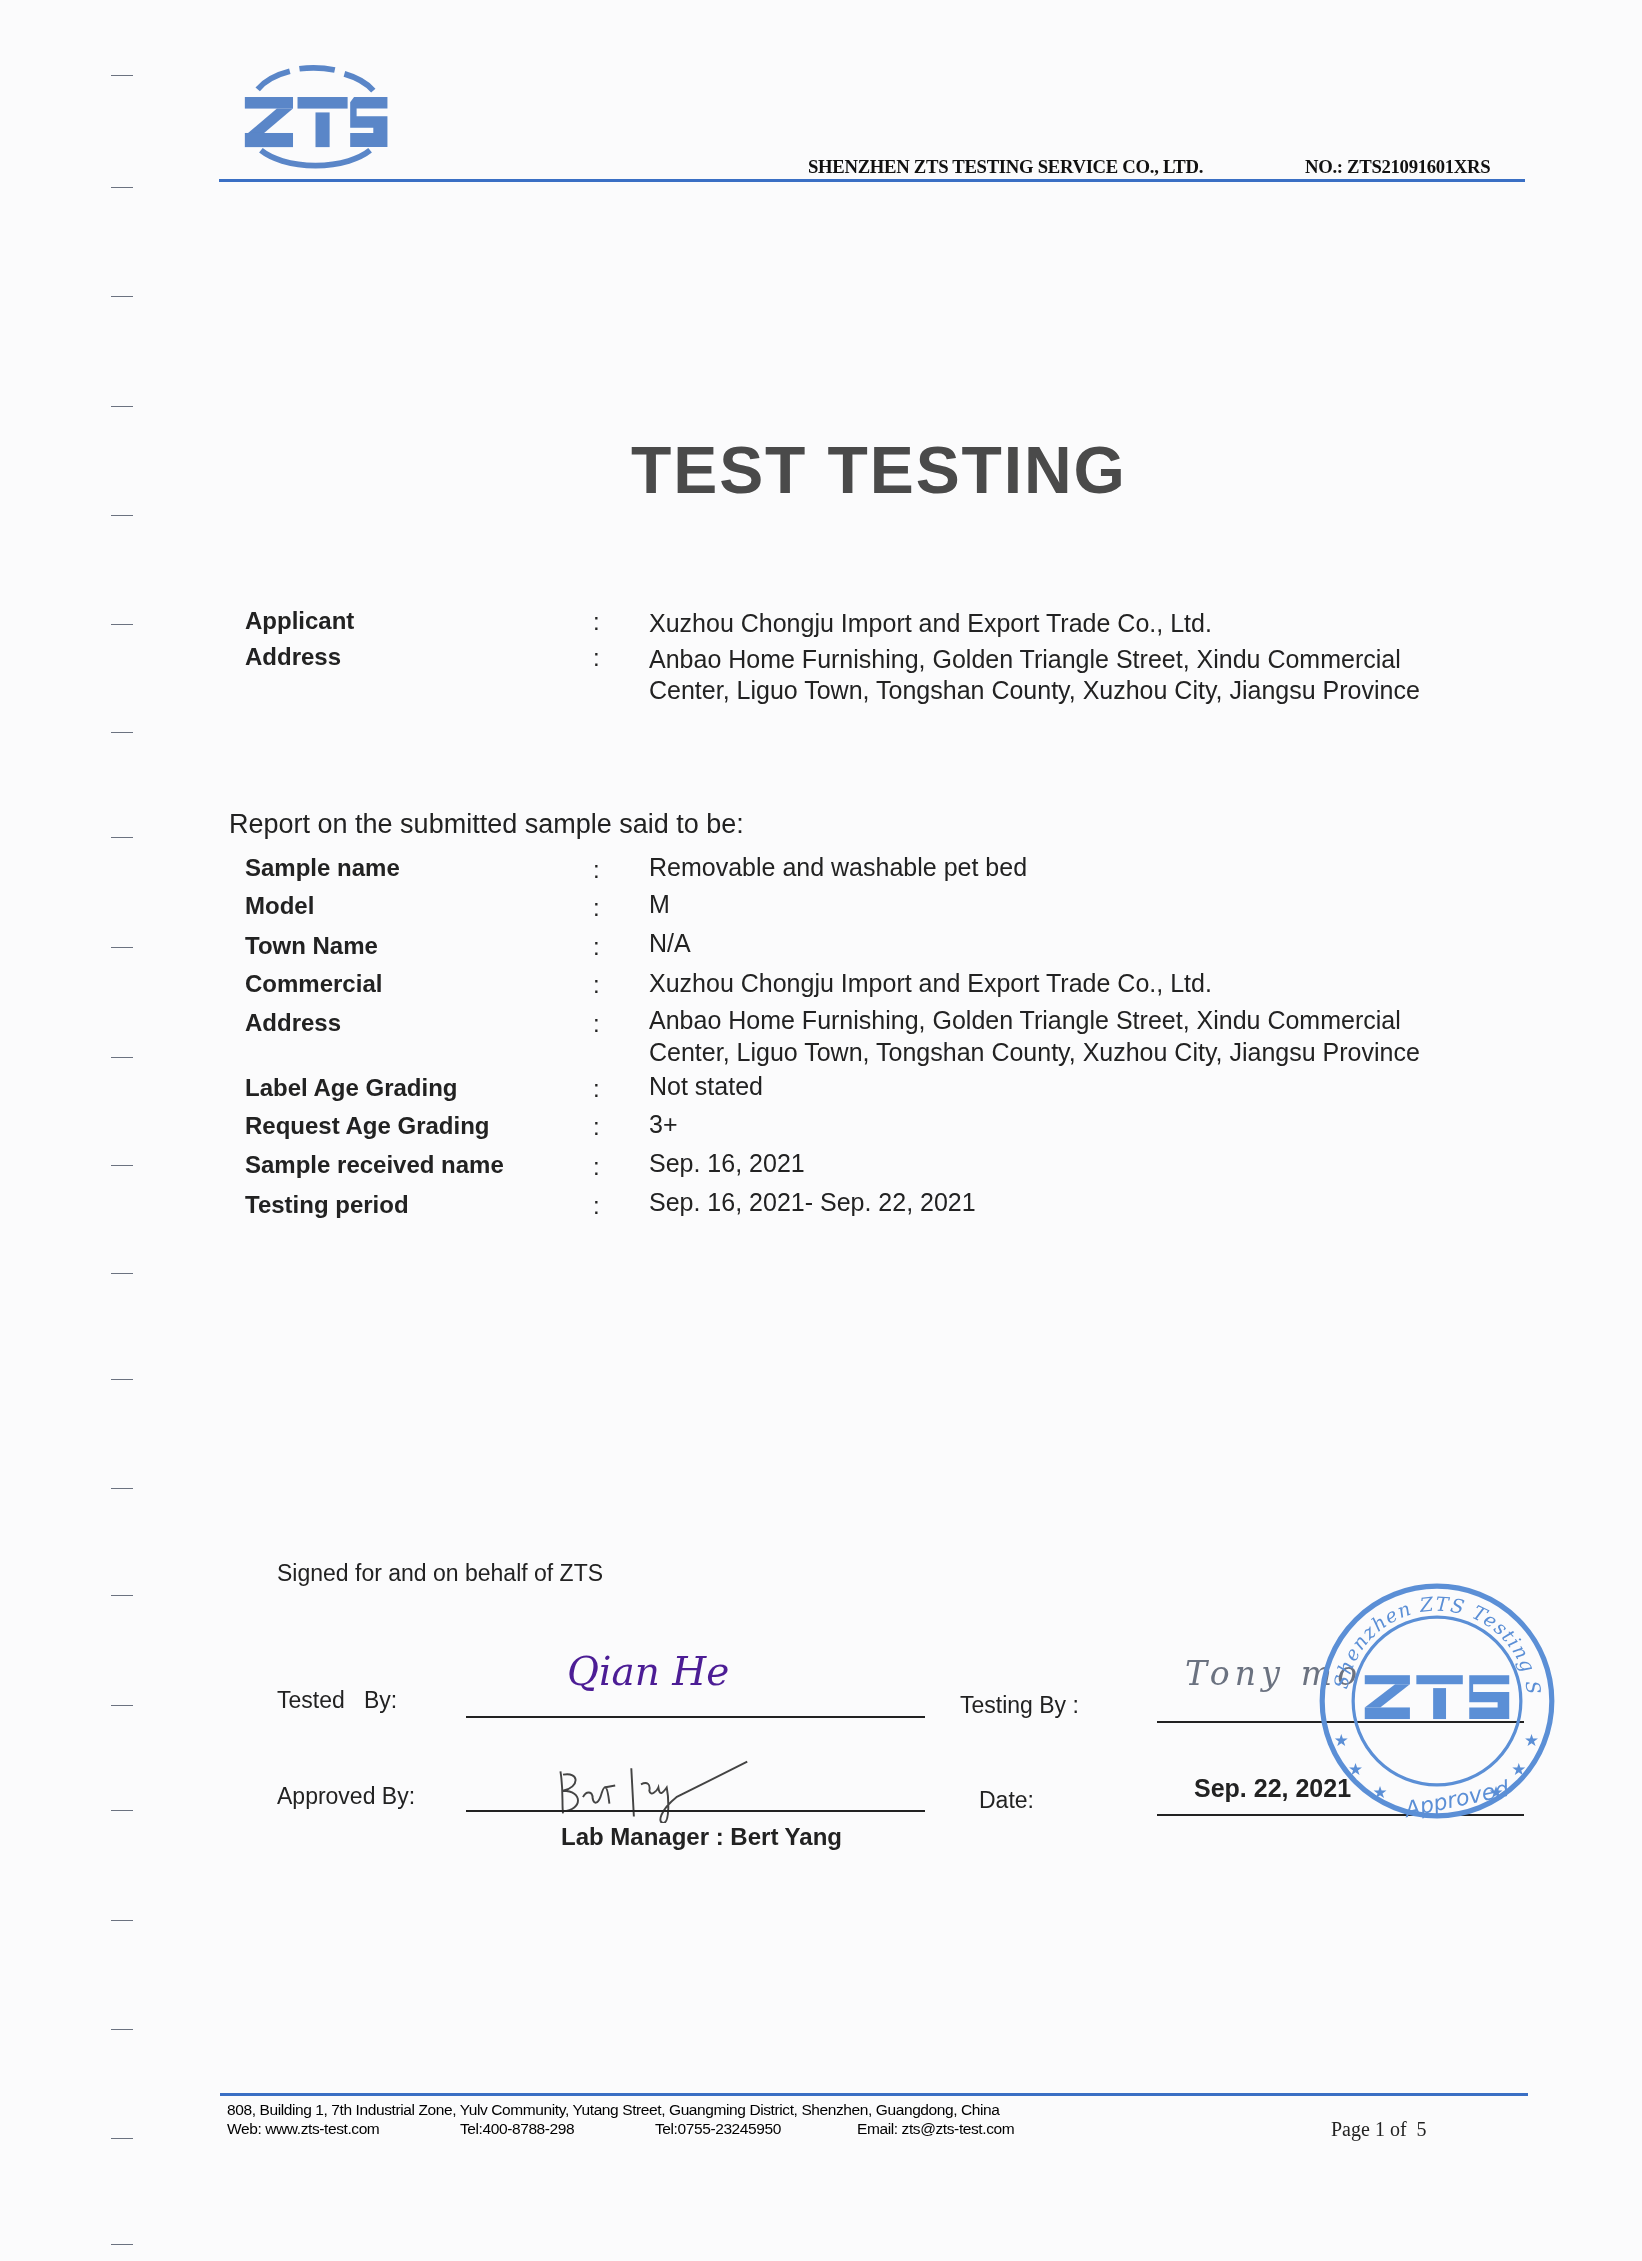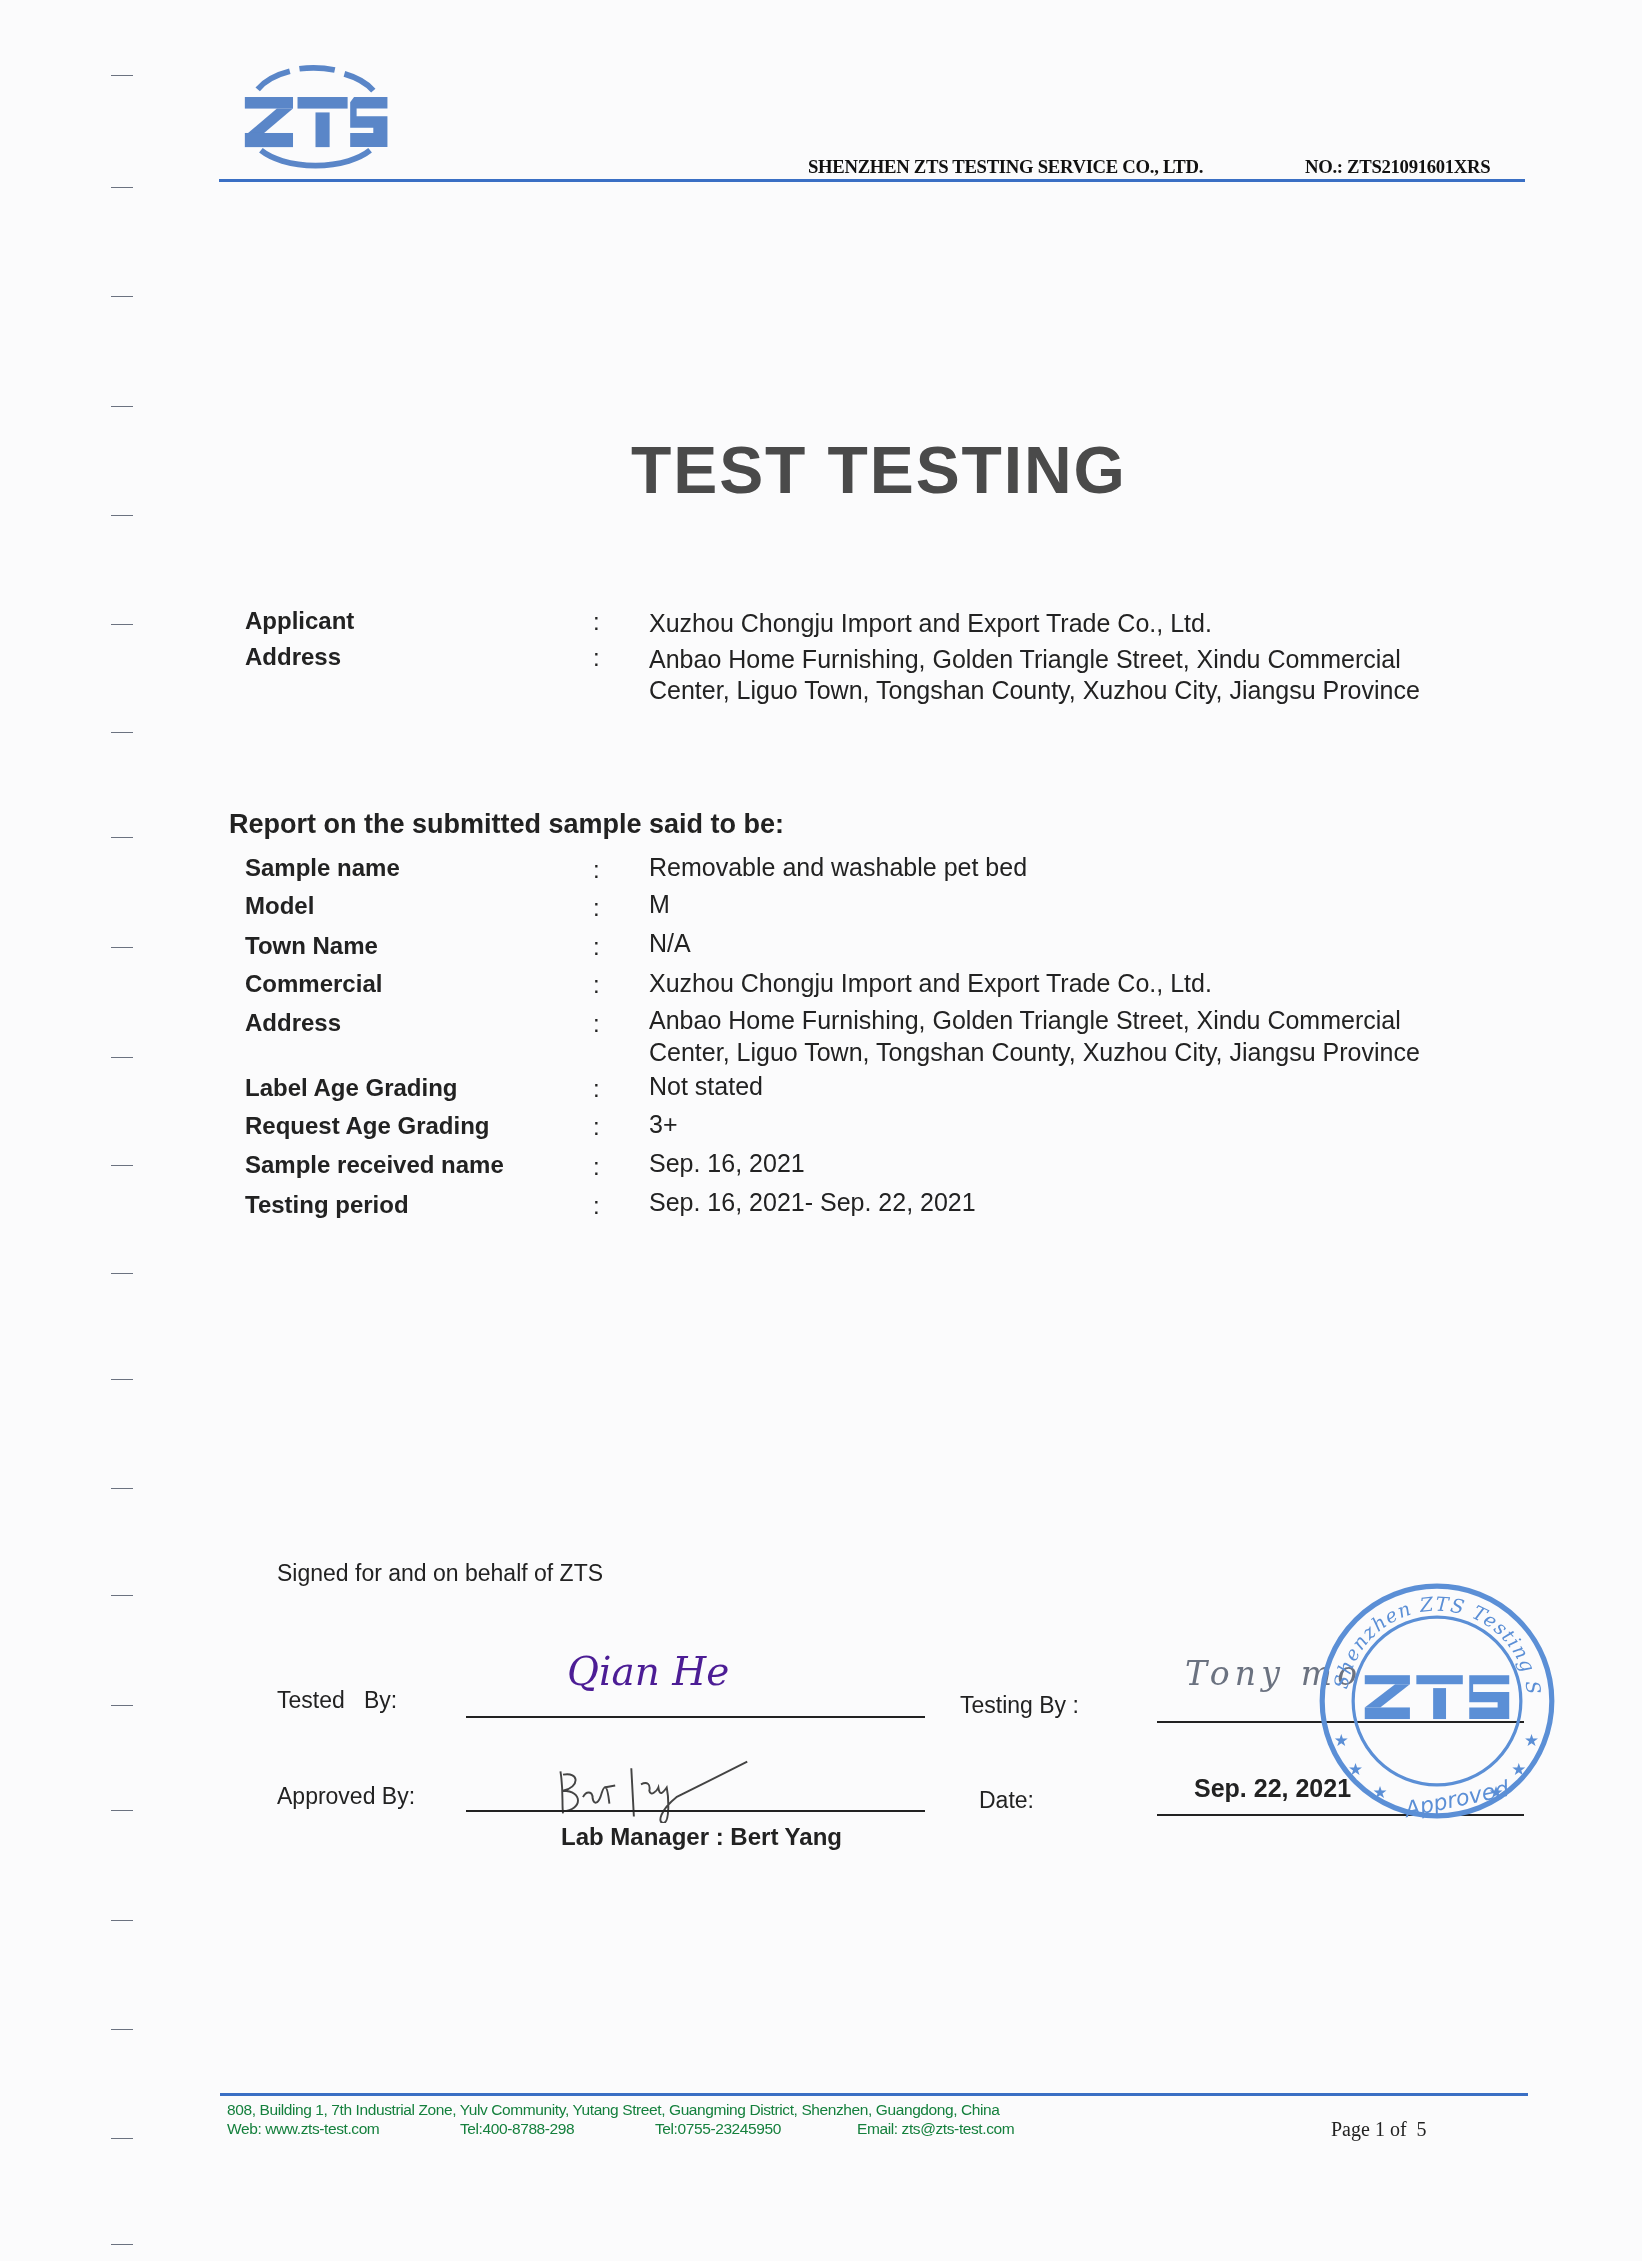--- a/index.html
+++ b/index.html
@@ -11,26 +11,26 @@
   }
   .abs { position: absolute; }
   .tick { position: absolute; left: 111px; width: 22px; height: 1.3px; background: #6b7280; }
   .logo { left: 232px; top: 57px; width: 167px; height: 116px; }
   .hdr-text { font-family: "Liberation Serif", serif; font-weight: bold; font-size: 18.7px; letter-spacing: -0.3px; color: #111; top: 156px; }
   .hdr-line { left: 219px; top: 179px; width: 1306px; height: 2.6px; background: #3a6fc4; }
   .title { left: 631px; top: 432px; font-size: 66px; font-weight: bold; color: #4a4a4a; letter-spacing: 1.9px; }
   .lbl { position: absolute; left: 245px; font-size: 24px; font-weight: bold; color: #222; }
   .colon { position: absolute; left: 593px; font-size: 24px; color: #222; }
   .val { position: absolute; left: 649px; font-size: 25px; color: #222; line-height: 31px; white-space: nowrap; }
-  .section-h { left: 229px; top: 809px; font-size: 27px; font-weight: bold; color: #222; }
+  .section-h { left: 229px; top: 809px; font-size: 27px; font-weight: normal; color: #222; }
   .sig-lbl { position: absolute; font-size: 23px; color: #222; margin-left: 22px; }
   .sig-line { position: absolute; height: 1.9px; background: #222; }
   .handwrite { position: absolute; font-family: "DejaVu Serif", serif; font-style: italic; color: #9aa3b3; }
   .footer-line { left: 220px; top: 2093px; width: 1308px; height: 2.6px; background: #3a6fc4; }
-  .foot { position: absolute; font-size: 15.5px; color: #15803d; letter-spacing: -0.4px; }
+  .foot { position: absolute; font-size: 15.5px; color: #000000; letter-spacing: -0.4px; }
   .page-no { left: 1331px; top: 2118px; font-family: "Liberation Serif", serif; font-size: 20px; color: #222; }
   .stamp { left: 1308px; top: 1572px; width: 258px; height: 258px; }
 </style>
 </head>
 <body>
 
 <div>
   <div class="tick" style="top:75px"></div>
   <div class="tick" style="top:187px"></div>
   <div class="tick" style="top:296px"></div>

